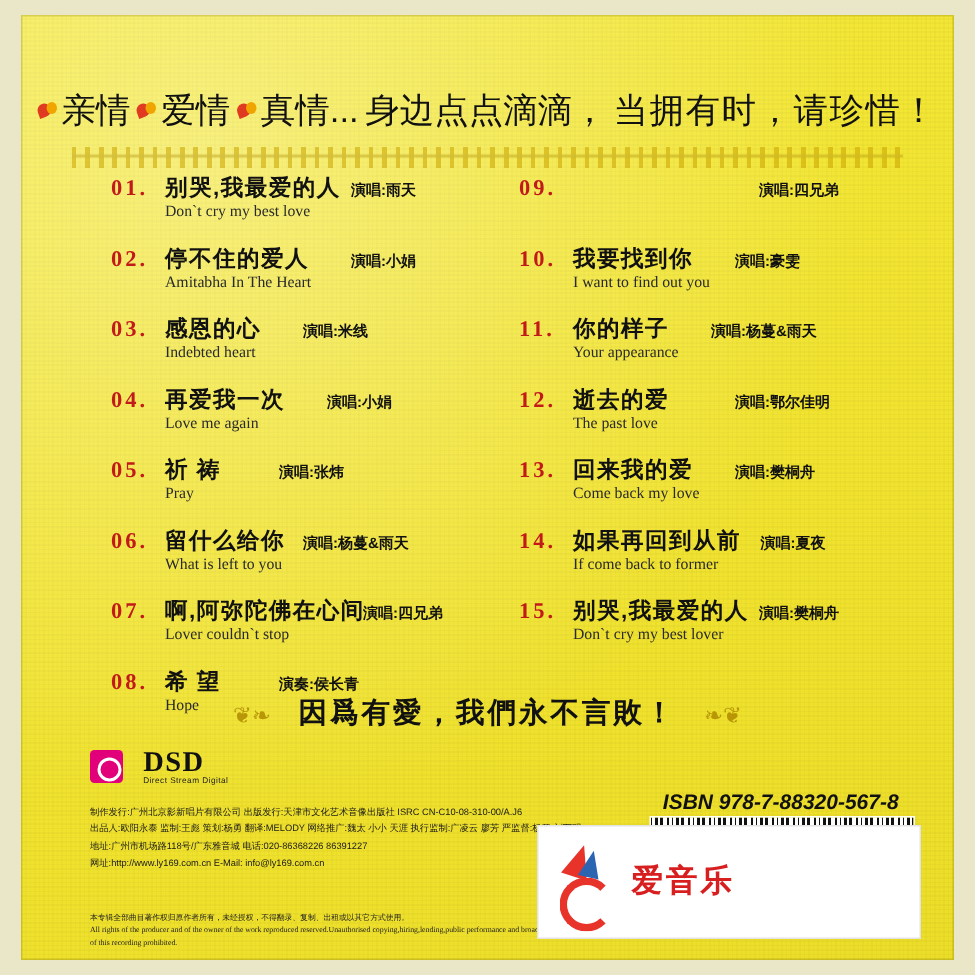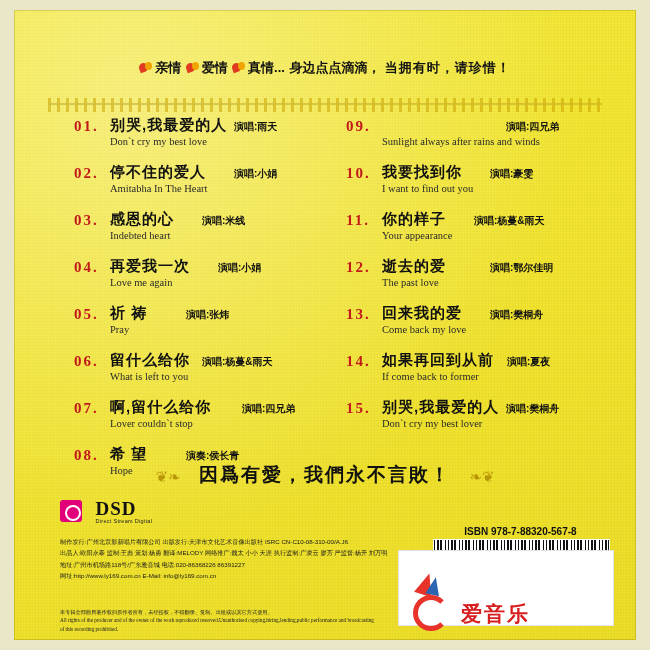--- a/index.html
+++ b/index.html
@@ -14,21 +14,21 @@
       radial-gradient(circle at 20% 15%, rgba(255,255,255,0.35), rgba(255,255,255,0) 60%),
       repeating-linear-gradient(0deg, rgba(0,0,0,0.025) 0 1px, rgba(0,0,0,0) 1px 3px),
       repeating-linear-gradient(90deg, rgba(0,0,0,0.02) 0 1px, rgba(0,0,0,0) 1px 3px),
       linear-gradient(160deg,#f5ea3c 0%, #f2e430 45%, #ecdd28 100%);
     box-shadow:0 0 0 1px rgba(120,110,0,0.25) inset;
   }
   .headline{
     position:absolute;left:0;right:0;top:48px;text-align:center;
     white-space:nowrap;
   }
-  .headline span{font-size:13px;font-weight:bold;color:#111;vertical-align:middle;}
+  .headline span{font-size:23px;font-weight:normal;color:#111;vertical-align:middle;}
   .hl-red{color:#d40000;}
   .hl-small{font-size:15px;font-weight:bold;color:#111;}
   .hl-big{font-size:19px;font-weight:bold;color:#111;letter-spacing:1px;}
   .petal{
     display:inline-block;width:13px;height:11px;vertical-align:middle;margin:0 3px 0 0;
     position:relative;
   }
   .petal:before{
     content:"";position:absolute;left:0;top:1px;width:9px;height:9px;border-radius:50% 50% 50% 0;
     background:#e03a20;transform:rotate(-20deg);
@@ -92,32 +92,32 @@
     position:absolute;left:46px;top:526px;width:400px;font-size:6.2px;line-height:1.85;color:#1a1a1a;
   }
   .fineprint .ln{white-space:nowrap;}
   .legal{
     position:absolute;left:46px;top:598px;width:330px;font-size:5.2px;line-height:1.6;color:#222;
     font-family:"Liberation Serif", serif;
   }
   .isbn{
     position:absolute;right:28px;top:516px;width:175px;text-align:center;
   }
-  .isbn .code{font-size:10px;font-weight:bold;color:#111;font-family:"Liberation Sans",sans-serif;}
+  .isbn .code{font-size:14px;font-weight:bold;color:#111;font-family:"Liberation Sans",sans-serif;font-style:italic;}
   .barcode{
     margin-top:2px;height:34px;width:175px;
     background:
       repeating-linear-gradient(90deg,
         #111 0 1px, #fff 1px 3px, #111 3px 5px, #fff 5px 6px,
         #111 6px 8px, #fff 8px 11px, #111 11px 12px, #fff 12px 14px);
     border:1px solid #fff;
   }
   .watermark{
-    position:absolute;right:22px;bottom:14px;width:216px;height:76px;
-    background:#fff;border:1px solid #e3e3e3;display:flex;align-items:flex-end;gap:8px;
+    position:absolute;right:22px;bottom:14px;width:256px;height:76px;
+    background:#fff;border:1px solid #e3e3e3;display:flex;align-items:center;gap:8px;
     padding-left:8px;box-sizing:border-box;
   }
   .wm-icon{
     width:46px;height:54px;position:relative;flex:0 0 auto;
   }
   .wm-icon .n1{position:absolute;left:10px;top:2px;width:0;height:0;border-left:9px solid transparent;border-right:9px solid transparent;border-bottom:22px solid #e8332a;transform:rotate(18deg);}
   .wm-icon .n2{position:absolute;left:20px;top:6px;width:0;height:0;border-left:7px solid transparent;border-right:7px solid transparent;border-bottom:18px solid #2b64b0;transform:rotate(12deg);}
   .wm-icon .n3{position:absolute;left:6px;top:24px;width:26px;height:26px;border-radius:50%;border:5px solid #e8332a;border-right-color:transparent;}
   .wm-text{line-height:1.1;}
   .wm-cn{font-size:21px;font-weight:bold;color:#d81f20;letter-spacing:2px;}
@@ -174,37 +174,36 @@
         <span class="ten">Pray</span>
       </div>
       <div class="track">
         <span class="tnum">06.</span>
         <span class="tcn">留什么给你</span>
         <span class="tart" style="left:128px">演唱:杨蔓&amp;雨天</span>
         <span class="ten">What is left to you</span>
       </div>
       <div class="track">
         <span class="tnum">07.</span>
-        <span class="tcn">啊,留什么给你</span>
+        <span class="tcn">啊,阿弥陀佛在心间</span>
         <span class="tart" style="left:168px">演唱:四兄弟</span>
         <span class="ten">Lover couldn`t stop</span>
       </div>
       <div class="track">
         <span class="tnum">08.</span>
         <span class="tcn">希 望</span>
         <span class="tart" style="left:112px">演奏:侯长青</span>
         <span class="ten">Hope</span>
       </div>
     </div>
 
     <div class="col">
       <div class="track">
         <span class="tnum">09.</span>
         <span class="tart" style="left:160px">演唱:四兄弟</span>
-        <span class="ten">Sunlight always after rains and winds</span>
       </div>
       <div class="track">
         <span class="tnum">10.</span>
         <span class="tcn">我要找到你</span>
         <span class="tart" style="left:144px">演唱:豪雯</span>
         <span class="ten">I want to find out you</span>
       </div>
       <div class="track">
         <span class="tnum">11.</span>
         <span class="tcn">你的样子</span>

